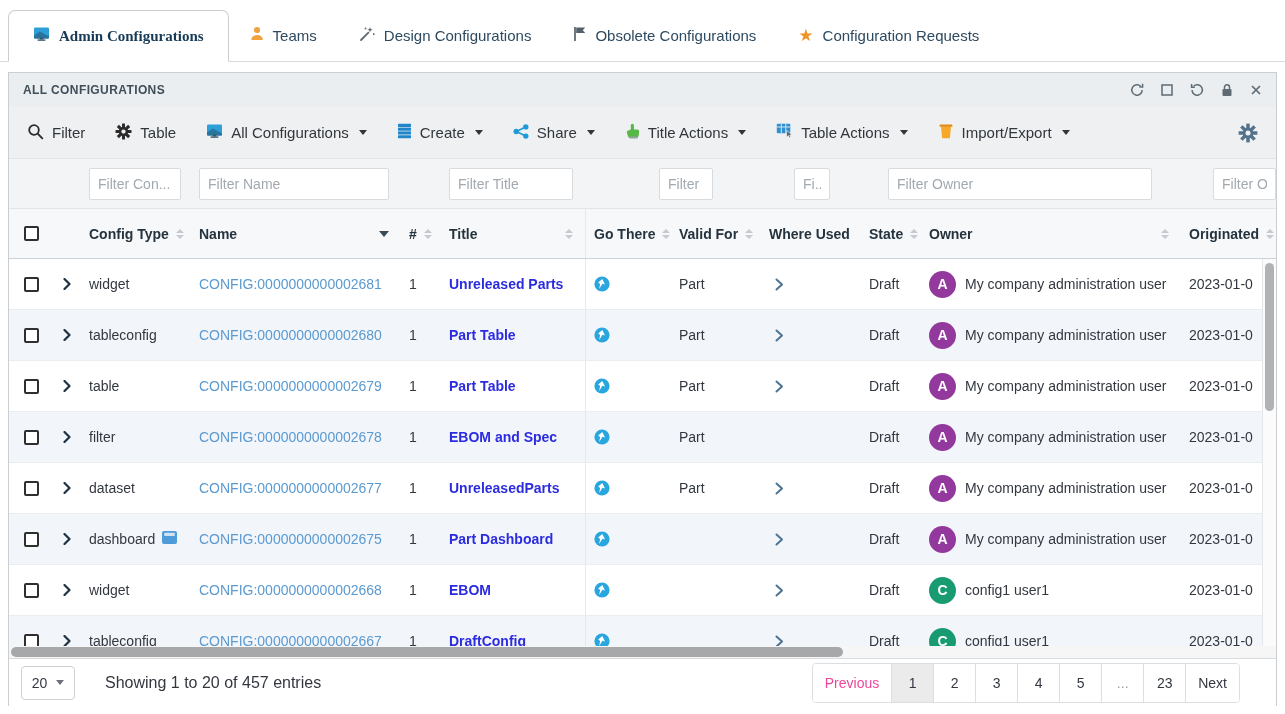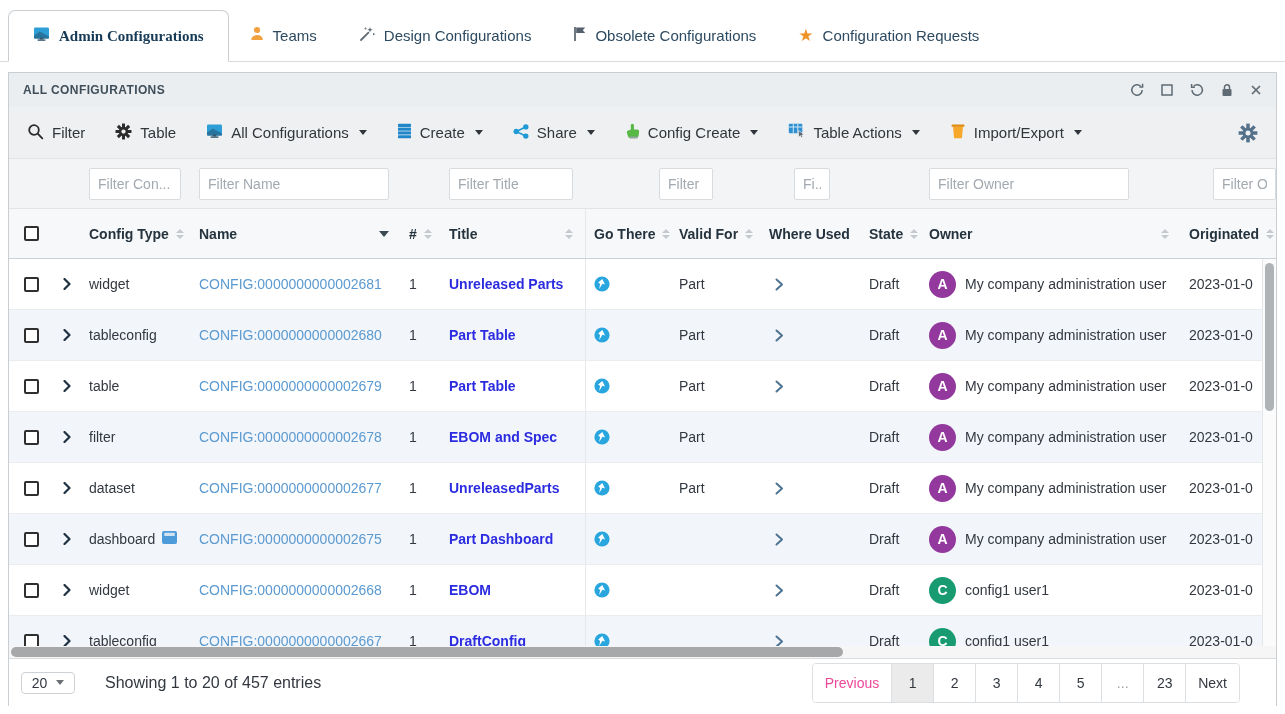--- a/index.html
+++ b/index.html
@@ -34,21 +34,21 @@
   
   .filter-row { position:relative; height:50px; background:#f3f4f6; border-bottom:1px solid #e2e4e6; }
   .filter-row input { position:absolute; top:9px; height:32px; border:1px solid #d9dcdf; border-radius:2px;
                       background:#fff; font-family:inherit; font-size:14px; color:#333; padding:0 8px; }
   .filter-row input::placeholder { color:#a2a9b0; }
   .f-ctype  { left:80px;  width:92px; }
   .f-name   { left:190px; width:190px; }
   .f-title  { left:440px; width:124px; }
   .f-vfor   { left:650px; width:54px; }
   .f-state  { left:785px; width:36px; }
-  .f-owner  { left:920px; width:200px; }
+  .f-owner  { left:879px; width:264px; }
   .f-orig   { left:1204px; width:63px; }
 
   
   .cols { display:grid; grid-template-columns:44px 28px 110px 210px 40px 144px 86px 90px 100px 60px 260px minmax(70px,1fr); }
   .thead { height:50px; background:#f7f8fa; border-bottom:1px solid #ccd2d8; font-size:14px;
            font-weight:bold; color:#25333e; align-items:center; }
   .hcell { display:flex; align-items:center; padding-left:8px; height:100%; }
   .hcell.center { justify-content:center; padding-left:0; }
   .sort { display:inline-flex; flex-direction:column; gap:2px; margin-left:7px; }
   .sort i { width:0; height:0; border-left:4px solid transparent; border-right:4px solid transparent; }
@@ -78,21 +78,21 @@
 
   
   .vscroll { position:absolute; top:0; right:0; bottom:0; width:14px; background:#fbfbfb;
              border-left:1px solid #e4e6e8; }
   .vthumb { position:absolute; top:4px; left:2px; width:9px; height:148px; background:#b0b3b5; border-radius:5px; cursor:pointer; }
   .hscroll { position:relative; height:12px; background:#f6f6f6; }
   .hthumb { position:absolute; top:1px; left:2px; width:832px; height:10px; background:#a6a8aa; border-radius:5px; cursor:pointer; }
 
   
   .pfooter { height:48px; border-top:1px solid #d9dcde; background:#fff; display:flex; align-items:center; padding:0 12px; }
-  .pagesize { width:54px; height:22px; border:1px solid #cdd2d6; border-radius:4px; display:flex;
+  .pagesize { width:54px; height:34px; border:1px solid #cdd2d6; border-radius:4px; display:flex;
               align-items:center; justify-content:center; gap:7px; font-size:14px; cursor:pointer; }
   .pagesize .caret { border-top-color:#6b7076; }
   .showing { margin-left:30px; font-size:16px; color:#333840; }
   .pagination { margin-left:auto; margin-right:24px; display:flex; border:1px solid #dcdfe2; border-radius:4px; overflow:hidden; }
   .pbtn { min-width:42px; height:38px; display:flex; align-items:center; justify-content:center;
           font-size:14px; color:#333840; border-left:1px solid #dcdfe2; cursor:pointer; background:#fff; padding:0 12px; }
   .pbtn:first-child { border-left:none; }
   .pbtn.disabled { color:#ec4899; }
   .pbtn.active { background:#ebebeb; }
   .pbtn.dots { color:#9aa0a6; }
@@ -240,21 +240,21 @@
       <span class="caret"></span>
     </div>
     <div class="tool">
       <span><svg width="15" height="16" viewBox="0 0 15 16">
             <g fill="#57b845">
               <rect x="5.8" y="0.8" width="3.2" height="8.5" rx="1.6"></rect>
               <path d="M4 7.2c-1.8.3-2.5 1.6-2 3.1l1 3c.4 1.3 1.4 2 2.8 2h4.2c2.3 0 3.6-1.3 3.8-3.6l.3-2.9c.1-1.5-.6-2.3-2-2.3H6z"></path>
             </g>
             <rect x="4.6" y="13.6" width="8" height="1.8" fill="#9aa4ab"></rect>
           </svg></span>
-      <span>Config Create</span>
+      <span>Title Actions</span>
       <span class="caret"></span>
     </div>
     <div class="tool">
       <span><svg width="17" height="16" viewBox="0 0 17 16">
             <rect x="0.8" y="0.8" width="13.5" height="9.5" rx="1" fill="#2f8fd0"></rect>
             <g stroke="#cfe6f5" stroke-width="1">
               <path d="M0.8 4h13.5M5.3 0.8v9.5M9.8 0.8v9.5" fill="none"></path>
             </g>
             <path d="M10.6 7.5v7l1.8-1.9 1 2.2 1.4-.7-1-2.1 2.4-.3z" fill="#5a6570" stroke="#fff" stroke-width="0.6"></path>
           </svg></span>

